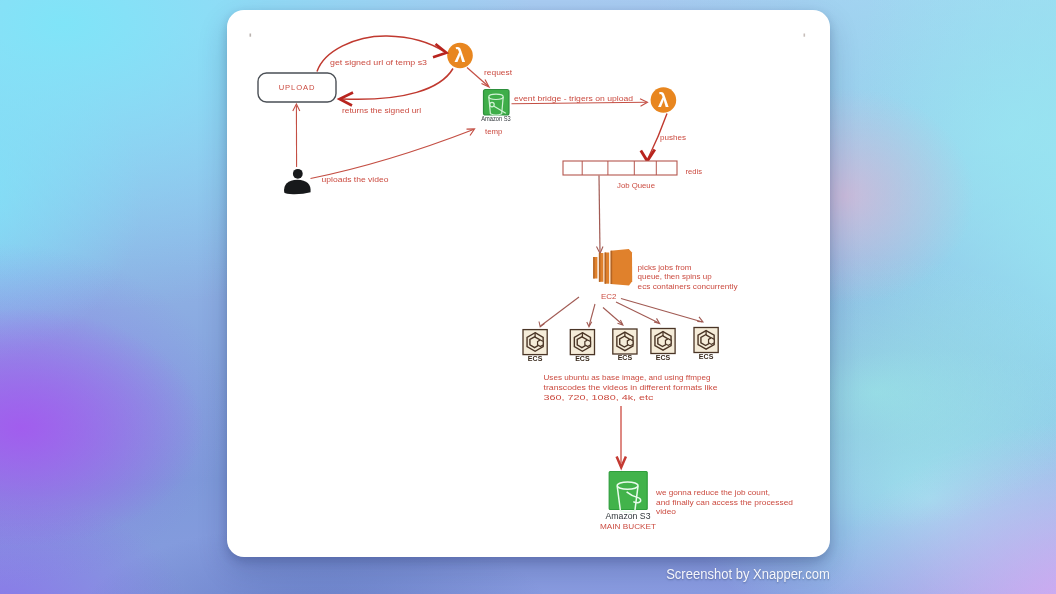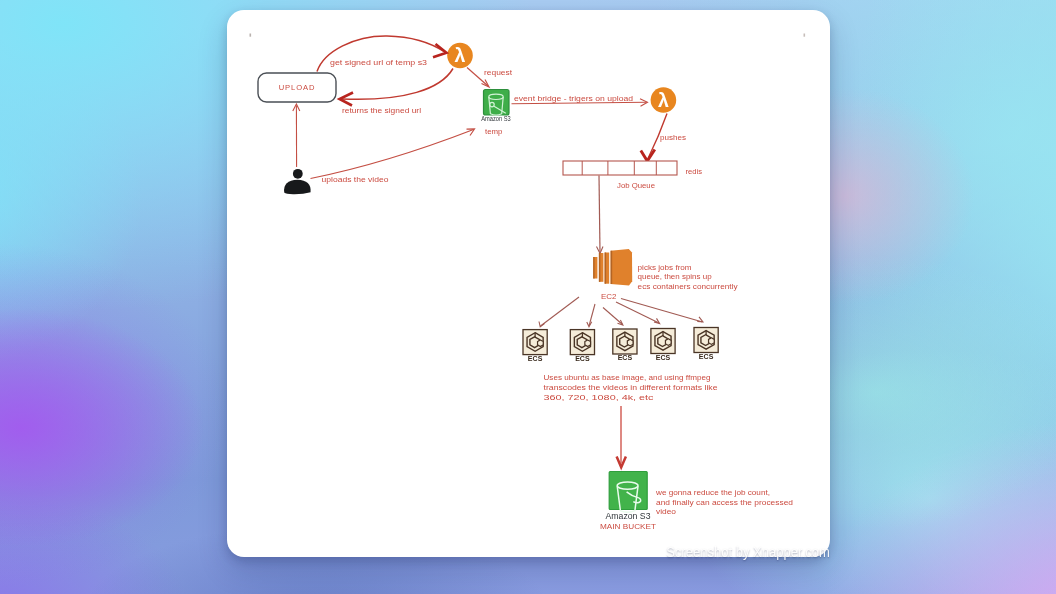--- a/index.html
+++ b/index.html
@@ -21,21 +21,21 @@
       radial-gradient(ellipse 340px 620px at 106% 38%, rgba(152,231,242,0.97), rgba(152,231,242,0) 82%),
       radial-gradient(ellipse 500px 420px at 96% 22%, rgba(153,226,240,0.85), rgba(153,226,240,0) 78%),
       linear-gradient(176deg, #a9cdf2 6%, #8fb1e4 42%, #7e9ada 74%, #8c9ce2 100%);
   }
   #card{
     position:absolute;left:227px;top:10px;width:603px;height:547px;
     background:#ffffff;border-radius:17px;
     box-shadow:0 4px 10px rgba(10,20,70,0.18), 0 12px 30px rgba(15,25,80,0.20);
   }
   #wm{
-    position:absolute;left:0;top:543px;width:830px;text-align:right;
+    position:absolute;left:0;top:565px;width:830px;text-align:right;
     font-size:15.5px;color:rgba(255,255,255,0.93);
     text-shadow:0 1px 2px rgba(10,20,60,0.35);
   }
   #wm span{display:inline-block;transform:scaleX(0.84);transform-origin:100% 50%;}
   svg text{font-family:"Liberation Sans", sans-serif;}
   .r{fill:#cb4b40;}
   .d{fill:#33383d;}
 </style>
 </head>
 <body>

